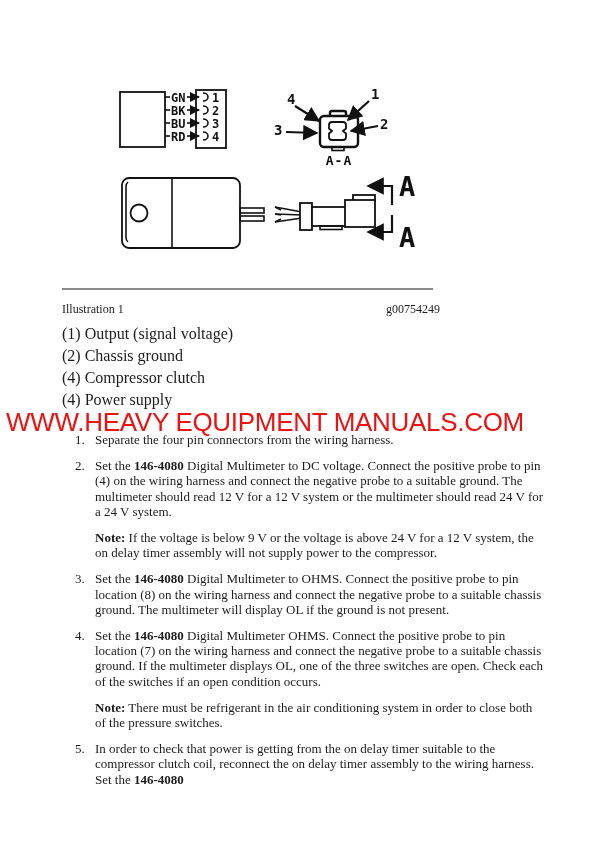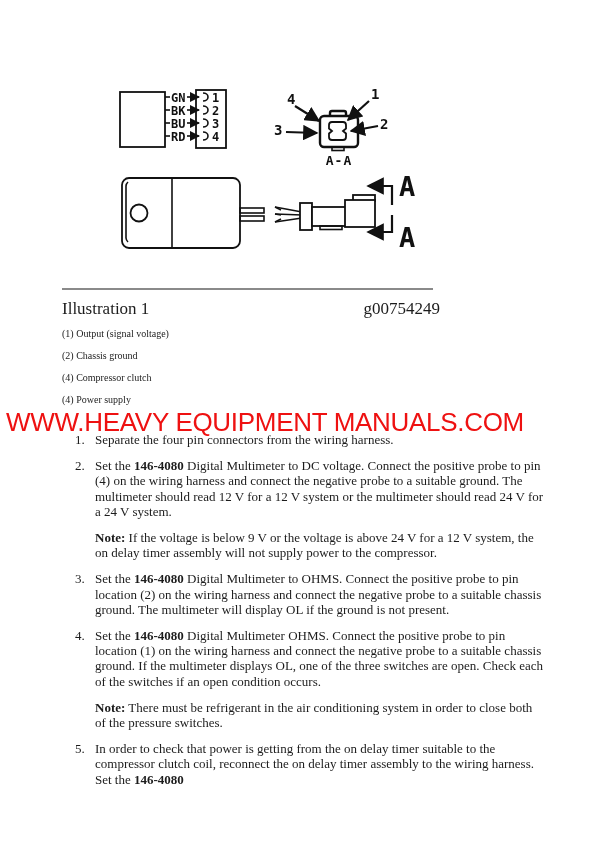--- a/index.html
+++ b/index.html
@@ -14,23 +14,23 @@
   svg .shape2{stroke:#111;stroke-width:2.4;fill:#fff;}
 
   .fig-schematic{position:absolute;left:112px;top:85px;}
   .fig-aa{position:absolute;left:268px;top:85px;}
   .fig-assembly{position:absolute;left:110px;top:165px;}
 
   .caption-rule{position:absolute;left:62px;top:288px;width:371px;height:2px;background:#8a8a8a;}
   .caption-row{
     position:absolute;left:62px;top:302px;width:378px;
     display:flex;justify-content:space-between;
-    font-size:17px;line-height:14px;
+    font-size:12px;line-height:14px;
   }
-  .legend{position:absolute;left:62px;top:327px;font-size:10px;}
+  .legend{position:absolute;left:62px;top:327px;font-size:16px;}
   .legend div{line-height:13px;margin-bottom:9px;}
 
   .watermark{
     position:absolute;left:6px;top:407px;width:600px;text-align:left;
     font-family:"Liberation Sans", sans-serif;font-size:26px;letter-spacing:-0.3px;
     white-space:nowrap;
   }
 
   .procedure{position:absolute;left:62px;top:432px;width:488px;font-size:13px;line-height:15.2px;}
   .step{display:flex;margin:0 0 11px 13px;}
@@ -155,25 +155,25 @@
         <span class="step-num">1.</span>
         <span class="step-text"><span>Separate the four pin connectors from the wiring harness.</span></span>
       </div>
       <div class="step">
         <span class="step-num">2.</span>
         <span class="step-text"><span>Set the </span><b>146-4080</b><span> Digital Multimeter to DC voltage. Connect the positive probe to pin (4) on the wiring harness and connect the negative probe to a suitable ground. The multimeter should read 12 V for a 12 V system or the multimeter should read 24 V for a 24 V system.</span></span>
       </div>
       <div class="note"><b>Note:</b> If the voltage is below 9 V or the voltage is above 24 V for a 12 V system, the on delay timer assembly will not supply power to the compressor.</div>
       <div class="step">
         <span class="step-num">3.</span>
-        <span class="step-text"><span>Set the </span><b>146-4080</b><span> Digital Multimeter to OHMS. Connect the positive probe to pin location (2) on the wiring harness and connect the negative probe to a suitable chassis ground. The multimeter will display OL if the ground is not present.</span></span>
+        <span class="step-text"><span>Set the </span><b>146-4080</b><span> Digital Multimeter to OHMS. Connect the positive probe to pin location (8) on the wiring harness and connect the negative probe to a suitable chassis ground. The multimeter will display OL if the ground is not present.</span></span>
       </div>
       <div class="step">
         <span class="step-num">4.</span>
-        <span class="step-text"><span>Set the </span><b>146-4080</b><span> Digital Multimeter OHMS. Connect the positive probe to pin location (1) on the wiring harness and connect the negative probe to a suitable chassis ground. If the multimeter displays OL, one of the three switches are open. Check each of the switches if an open condition occurs.</span></span>
+        <span class="step-text"><span>Set the </span><b>146-4080</b><span> Digital Multimeter OHMS. Connect the positive probe to pin location (7) on the wiring harness and connect the negative probe to a suitable chassis ground. If the multimeter displays OL, one of the three switches are open. Check each of the switches if an open condition occurs.</span></span>
       </div>
       <div class="note"><b>Note:</b> There must be refrigerant in the air conditioning system in order to close both of the pressure switches.</div>
       <div class="step">
         <span class="step-num">5.</span>
         <span class="step-text"><span>In order to check that power is getting from the on delay timer suitable to the compressor clutch coil, reconnect the on delay timer assembly to the wiring harness. Set the </span><b>146-4080</b></span>
       </div>
     </div>
 
 </div>
 

